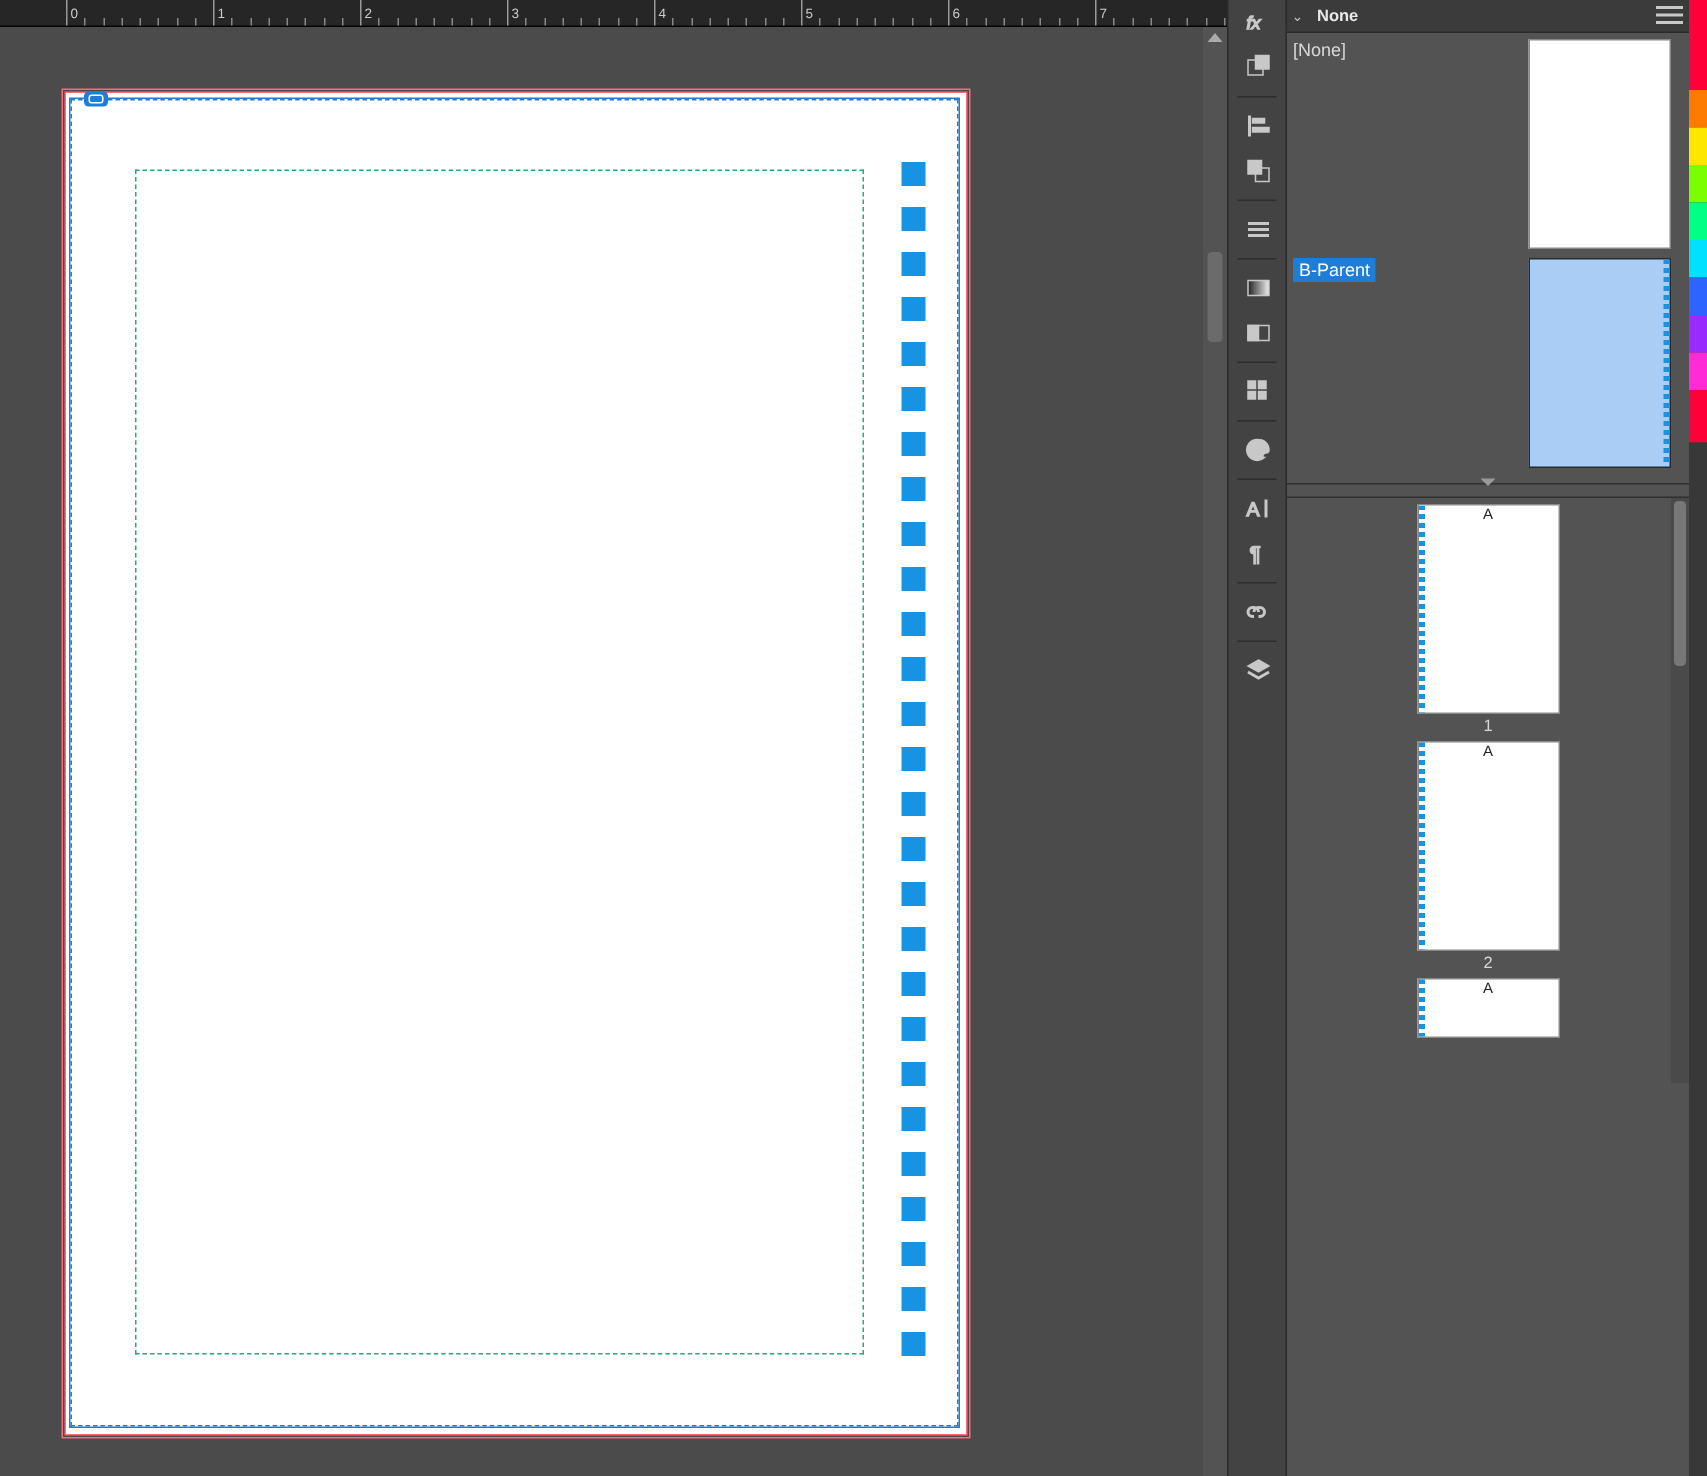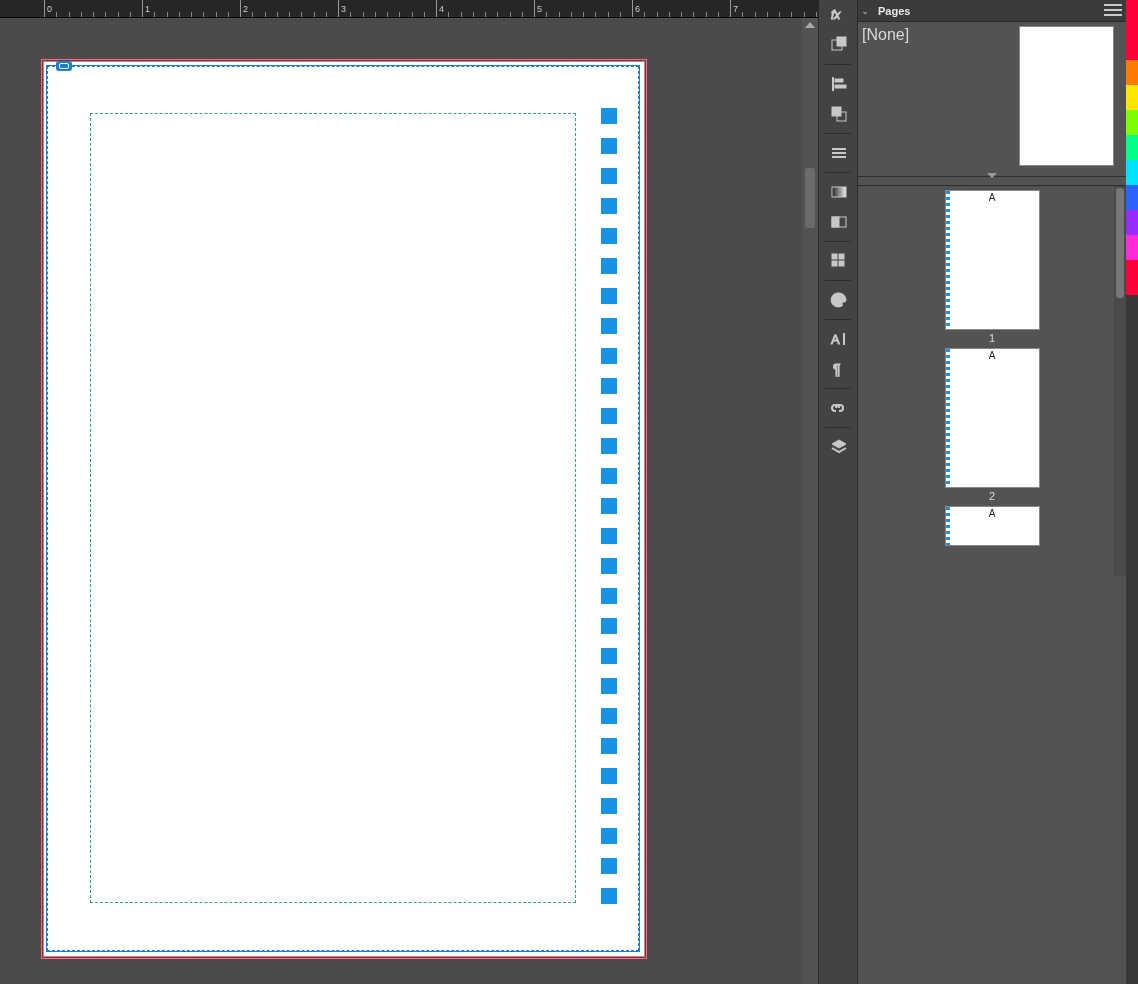--- a/index.html
+++ b/index.html
@@ -175,21 +175,21 @@
   .masters {
     padding:4px 2px 0 4px;
   }
   .master-row {
     display:flex; align-items:flex-start; gap:8px;
     margin-bottom:6px;
     position:relative;
   }
   .master-label {
     width:132px;
-    font-size:16px;
+    font-size:12px;
     color:#d8d8d8;
     padding-top:2px;
   }
   .master-label.selected {
     background:#1e7dd6; color:#fff;
     display:inline-block; padding:1px 4px;
     width:auto;
   }
   .master-thumb {
     width:95px; height:140px;
@@ -481,32 +481,38 @@
       <svg viewBox="0 0 18 18">
         <path d="M9 2l7 4-7 4-7-4z" fill="#c8c8c8"></path>
         <path d="M2 10l7 4 7-4" fill="none" stroke="#c8c8c8" stroke-width="2"></path>
       </svg>
     </div>
   </div>
 
 <div class="panel">
   <div class="panel-tabs">
     <span class="chev">⌄</span>
-    <span class="tab">Pages</span>
+    <span class="tab">None</span>
     <div class="menu">
         <span></span>
         <span></span>
         <span></span>
       </div>
   </div>
 
   <div class="masters" id="masters">
       <div class="master-row">
         <div style="width: 132px;"><span class="master-label">[None]</span></div>
         <div class="master-thumb"></div>
+      </div>
+      <div class="master-row">
+        <div style="width: 132px;"><span class="master-label selected">B-Parent</span></div>
+        <div class="master-thumb sel">
+          <div class="edge-dots right"></div>
+        </div>
       </div>
     </div>
 
   <div class="splitter">
       <div class="grip"></div>
     </div>
 
   <div class="pages-list" id="pagesList">
     <div class="page-item">
         <div class="page-thumb">

